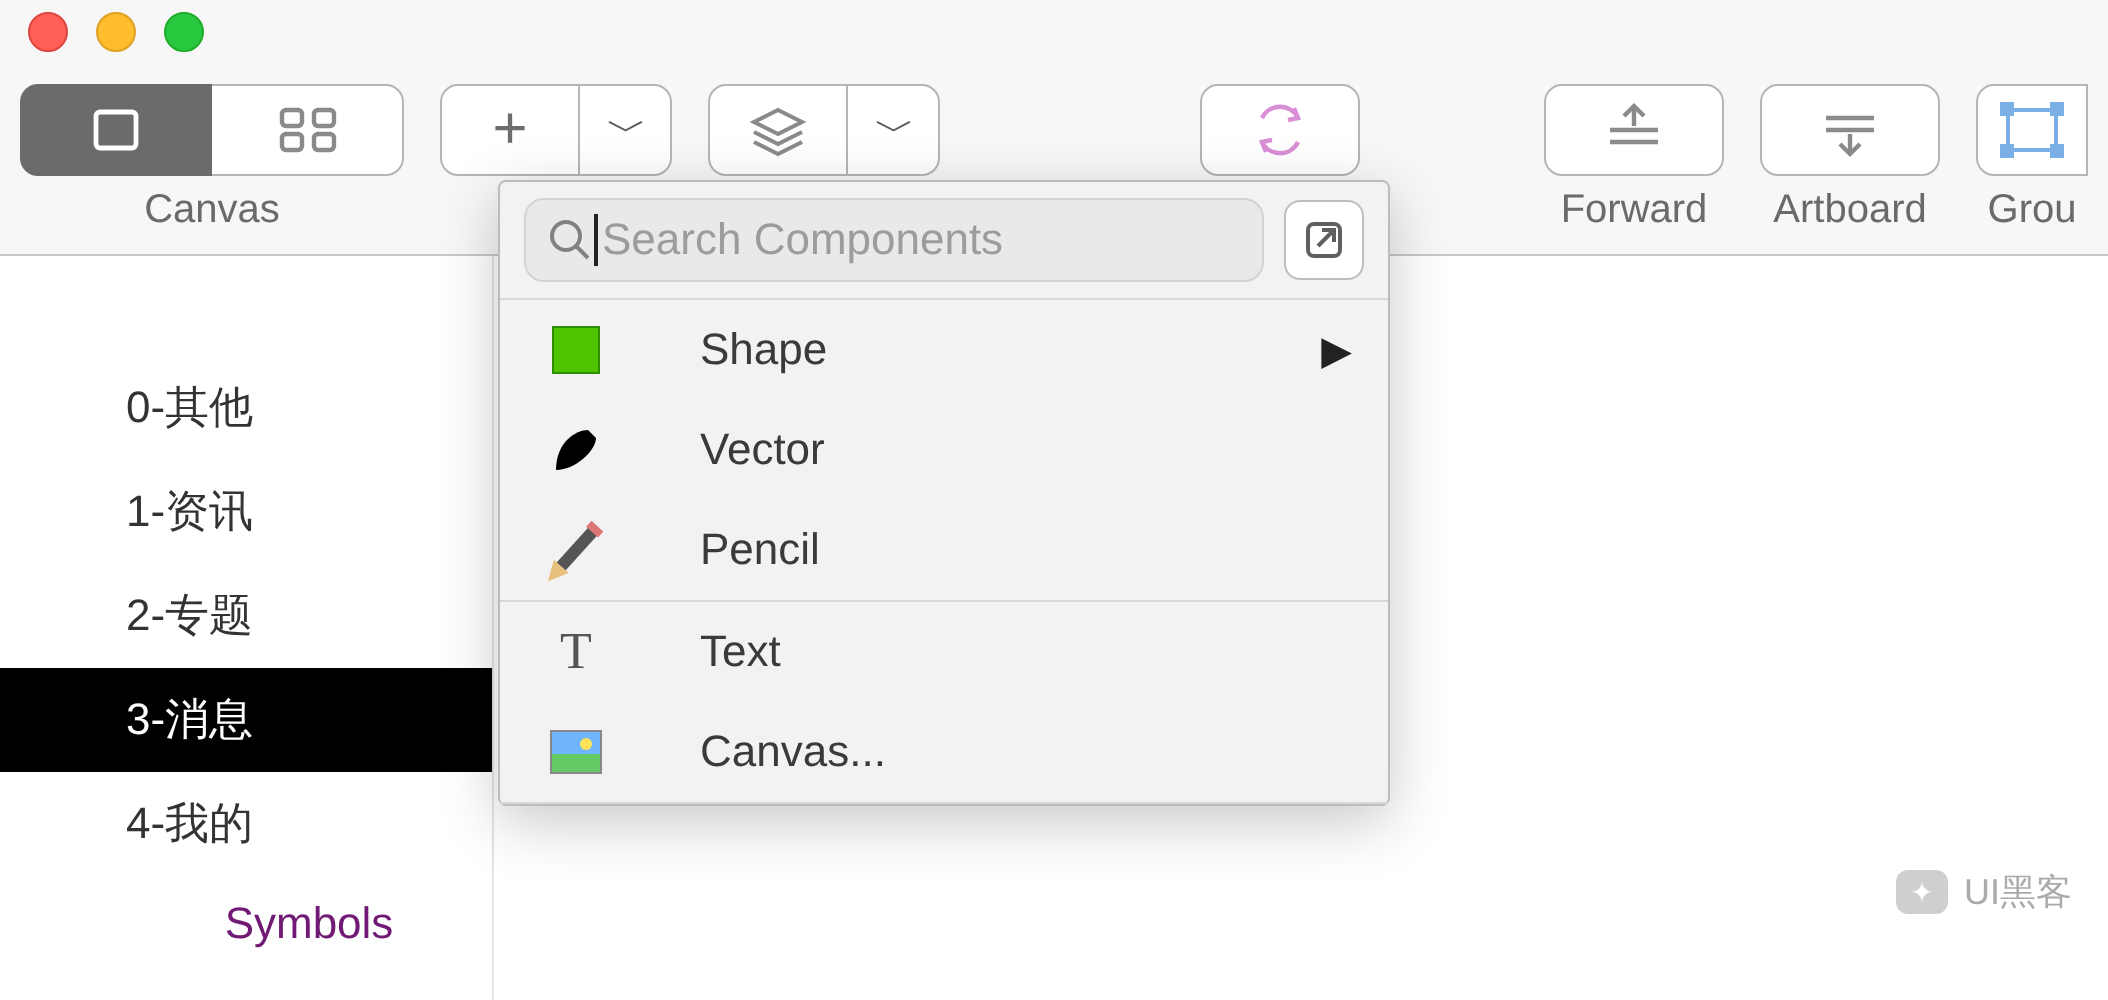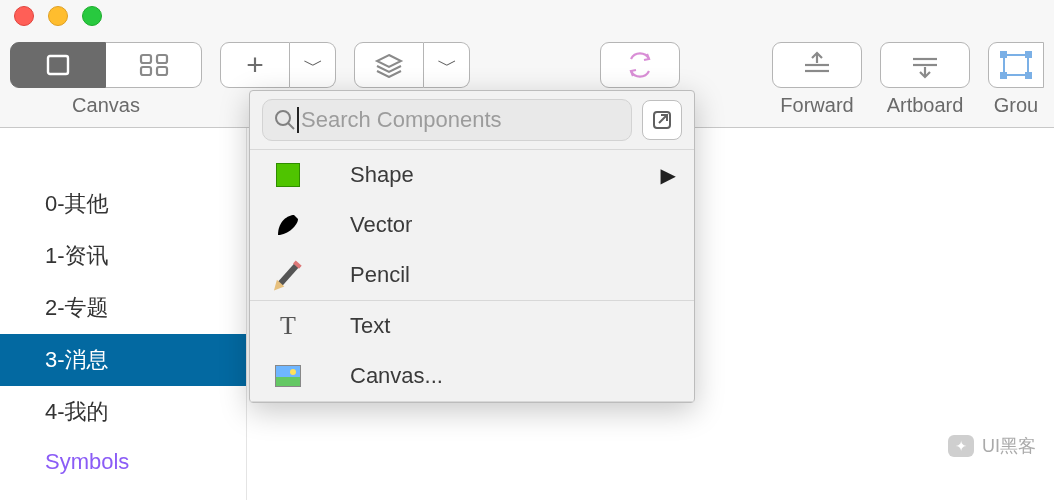--- a/index.html
+++ b/index.html
@@ -91,28 +91,28 @@
 }
 .sidebar {
   width: 247px;
   border-right: 1px solid #e4e4e4;
   background:#fff;
   font-size: 22px;
   color:#333;
   padding-top: 50px;
 }
 .side-item {
-  padding: 11px 0 11px 45px;
+  padding: 11px 0 11px 63px;
   cursor:default;
 }
 .side-item.selected {
-  background:#0369a1;
+  background:#000000;
   color:#fff;
 }
-.side-symbols { color:#8b5cf6; }
+.side-symbols { color:#701a75;text-align:center; }
 
 
 .canvas-area {
   flex:1;
   position:relative;
   background:#fff;
 }
 
 
 .popover {

